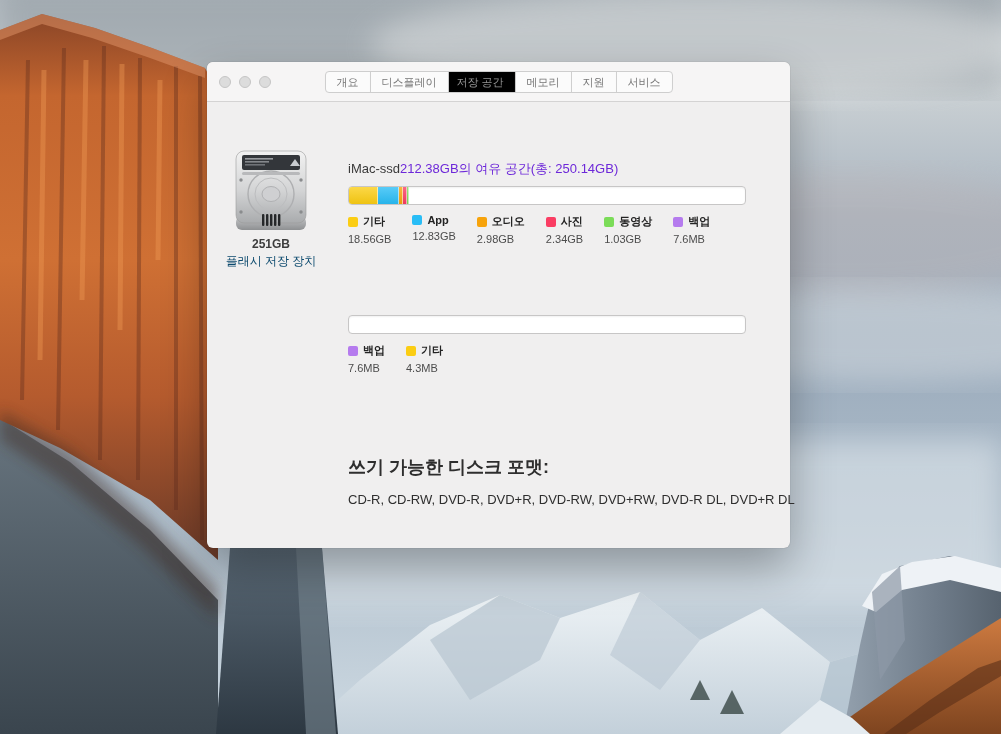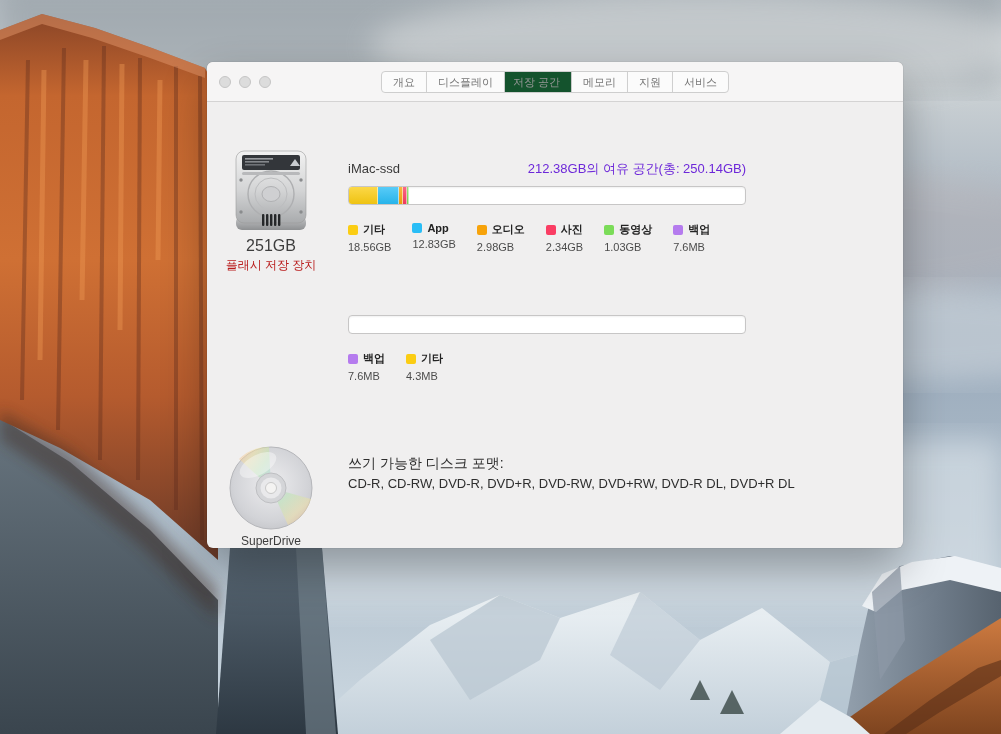--- a/index.html
+++ b/index.html
@@ -1,60 +1,60 @@
 <!DOCTYPE html>
 <html><head>
 <meta charset="utf-8">
 <style>
   html,body{margin:0;padding:0;width:1001px;height:734px;overflow:hidden;
     font-family:"Liberation Sans",sans-serif;-webkit-font-smoothing:antialiased;}
   .stage{position:relative;width:1001px;height:734px;background:#9fafbf;}
   .wallpaper{position:absolute;inset:0;}
 
   
-  .window{position:absolute;left:207px;top:62px;width:696px;height:486px;
+  .window{position:absolute;left:207px;top:62px;width:583px;height:486px;
     background:#f0efef;border-radius:6px;
     box-shadow:0 20px 45px rgba(0,0,0,.30),0 0 1px rgba(0,0,0,.35);}
   .titlebar{position:relative;height:39px;background:#f6f5f5;
     border-radius:6px 6px 0 0;border-bottom:1px solid #d4d3d3;}
   .traffic{position:absolute;left:12px;top:14px;display:flex;gap:8px;}
   .tl{width:12px;height:12px;border-radius:50%;background:#dcdcdc;
     border:1px solid #c5c5c5;box-sizing:border-box;}
   .tabbar{position:absolute;top:9px;left:50%;transform:translateX(-50%);
     display:flex;height:20px;background:#fbfbfb;border:1px solid #cecece;
     border-radius:4px;overflow:hidden;box-sizing:content-box;}
   .tab{padding:0 11px;font-size:11px;line-height:20px;color:#767676;
     border-right:1px solid #cecece;white-space:nowrap;cursor:default;}
   .tab:last-child{border-right:none;text-align:center;}
-  .tab.selected{background:#14532d;color:#979797;padding-left:8px;}
+  .tab.selected{background:#000000;color:#979797;padding-left:8px;}
 
   .content{position:relative;width:100%;height:447px;}
 
   .icon-col{position:absolute;left:0;width:128px;text-align:center;}
-  .icon-col .icon-title{font-size:16px;font-weight:normal;color:#3d3d3d;margin-top:3px;}
-  .icon-col .icon-sub{font-size:12px;color:#b91c1c;margin-top:2px;}
+  .icon-col .icon-title{font-size:12px;font-weight:bold;color:#3d3d3d;margin-top:3px;}
+  .icon-col .icon-sub{font-size:12px;color:#0c4a6e;margin-top:2px;}
 
   .main-col{position:absolute;left:141px;width:398px;}
-  .disk-header{display:flex;justify-content:space-between;align-items:baseline;}
+  .disk-header{display:flex;justify-content:flex-start;align-items:baseline;}
   .disk-name{font-size:13px;color:#3a3a3a;}
   .disk-free{font-size:13px;color:#6d28d9;}
   .bar{margin-top:8px;height:17px;background:#ffffff;border:1px solid #c7c6c6;
     border-radius:4px;display:flex;overflow:hidden;
     box-shadow:inset 0 1px 2px rgba(0,0,0,.06);}
   .bar-seg{height:100%;background-image:linear-gradient(rgba(255,255,255,.22),rgba(0,0,0,.05));
     box-shadow:inset -1px 0 0 rgba(255,255,255,.55);}
-  .legend{display:flex;margin-top:17px;}
+  .legend{display:flex;margin-top:9px;}
   .legend-item{margin-right:21px;}
   .legend-top{display:flex;align-items:center;}
   .swatch{width:10px;height:10px;border-radius:2px;flex:0 0 auto;}
   .legend-label{font-size:11px;font-weight:bold;color:#232323;margin-left:5px;white-space:nowrap;}
   .legend-value{font-size:11px;color:#4c4c4c;margin-top:4px;white-space:nowrap;}
 
-  .sd-heading{font-size:14px;font-weight:normal;color:#2e2e2e;}
-  .sd-formats{font-size:13px;color:#2e2e2e;margin-top:3px;white-space:nowrap;}
+  .sd-heading{font-size:18px;font-weight:bold;color:#2e2e2e;}
+  .sd-formats{font-size:13px;color:#2e2e2e;margin-top:13px;white-space:nowrap;}
 
   .hd-svg{width:76px;height:84px;display:block;margin:0 auto;}
   .disc-svg{width:86px;height:86px;display:block;margin:0 auto;}
 
   .row1-icon{top:48px;} .row1-main{top:58px;}
   .row2-icon{top:196px;} .row2-main{top:205px;}
   .row3-icon{top:343px;} .row3-main{top:353px;}
 </style>
 </head>
 <body>
@@ -324,26 +324,20 @@
         <div class="legend-item">
           <div class="legend-top">
                 <span class="swatch" style="background: rgb(251, 205, 19);"></span>
                 <span class="legend-label">기타</span>
               </div>
           <div class="legend-value">4.3MB</div>
         </div>
       </div>
     </div>
 
-    <div class="icon-col row3-icon">
-      <svg class="disc-svg" viewBox="0 0 86 86">
-            <use href="#disc-icon-def"></use>
-          </svg>
-      <div class="icon-title" style="font-weight:normal;font-size:12px">SuperDrive</div>
-    </div>
     <div class="main-col row3-main">
       <div class="sd-heading">쓰기 가능한 디스크 포맷:</div>
       <div class="sd-formats">CD-R, CD-RW, DVD-R, DVD+R, DVD-RW, DVD+RW, DVD-R DL, DVD+R DL</div>
     </div>
 
   </div>
 </div>
 </div>
 
 </body></html>

